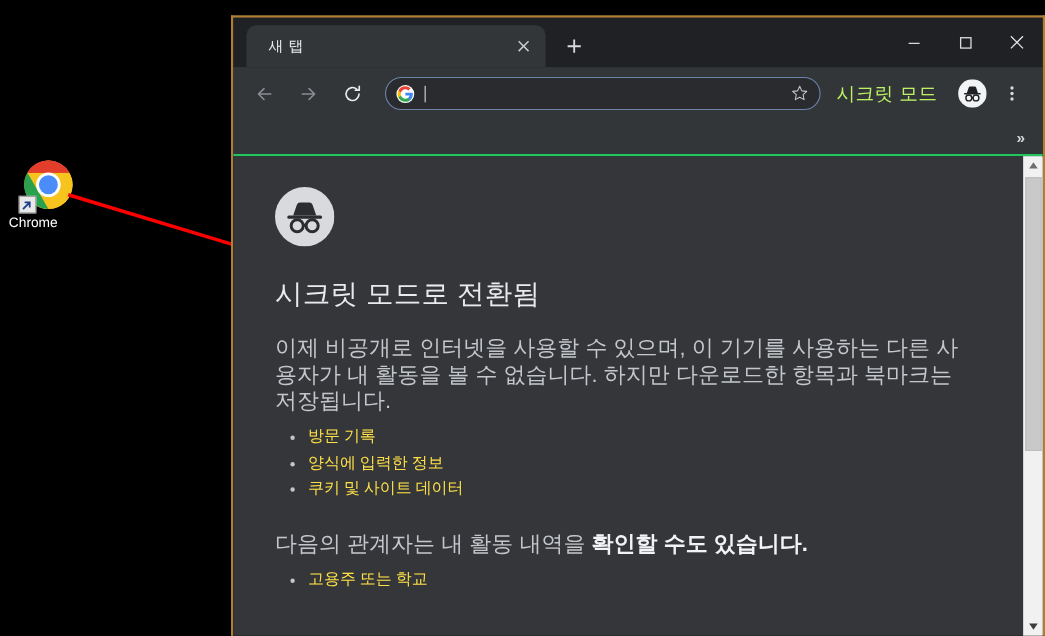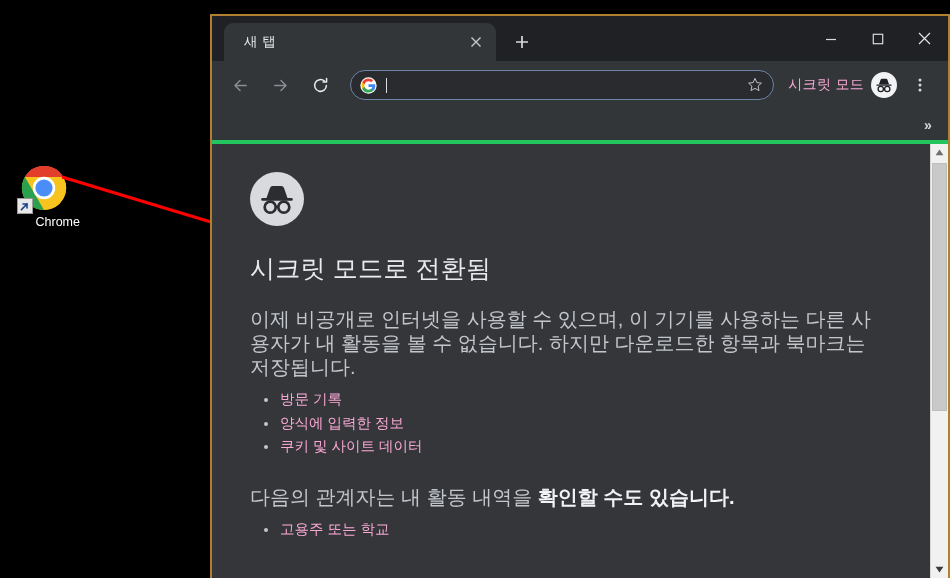--- a/index.html
+++ b/index.html
@@ -18,23 +18,23 @@
   
   #desktop {
     position: absolute;
     inset: 0;
     background: #000000;
   }
 
   #desktop-icon-chrome {
     position: absolute;
     left: 8px;
-    top: 164px;
+    top: 144px;
     width: 72px;
-    text-align: right;
+    text-align: left;
     cursor: default;
   }
   .chrome-logo-wrap {
     position: relative;
     width: 48px;
     height: 48px;
     margin: 0 auto;
   }
   .shortcut-badge {
     position: absolute;
@@ -210,23 +210,23 @@
 
   .incognito-chip {
     display: flex;
     align-items: center;
     height: 30px;
     padding: 0 3px 0 6px;
     border-radius: 16px;
     flex: none;
   }
   .incognito-chip-label {
-    color: #f9a8d4;
-    font-size: 14px;
-    margin-right: 7px;
+    color: #bef264;
+    font-size: 17px;
+    margin-right: 19px;
     white-space: nowrap;
     letter-spacing: 0.3px;
   }
   .incognito-avatar { width: 26px; height: 26px; flex: none; }
 
   
   .bookmarkbar {
     height: 31px;
     background: #323639;
     display: flex;
@@ -245,21 +245,21 @@
     justify-content: center;
     font-weight: bold;
   }
 
   
   .content-wrap {
     flex: 1;
     display: flex;
     background: #202124;
     overflow: hidden;
-    border-top: 4px solid #22c55e;
+    border-top: 2px solid #22c55e;
     position: relative;
   }
   .page {
     flex: 1;
     background: #35363a;
     padding: 28px 40px 10px 38px;
     box-sizing: border-box;
     overflow: hidden;
   }
 
@@ -286,21 +286,22 @@
   }
   .page-para .strong {
     color: #f1f3f4;
     font-weight: bold;
   }
 
   ul.page-list {
     list-style: none;
     margin: 9px 0 0 0;
     padding: 0 0 0 14px;
-    color: #f9a8d4;
+    color: #fde047;
+    font-family: Liberation Serif, serif;
   }
   ul.page-list li {
     font-size: 14.5px;
     line-height: 23.5px;
     position: relative;
     padding-left: 16px;
   }
   ul.page-list li::before {
     content: "";
     position: absolute;

